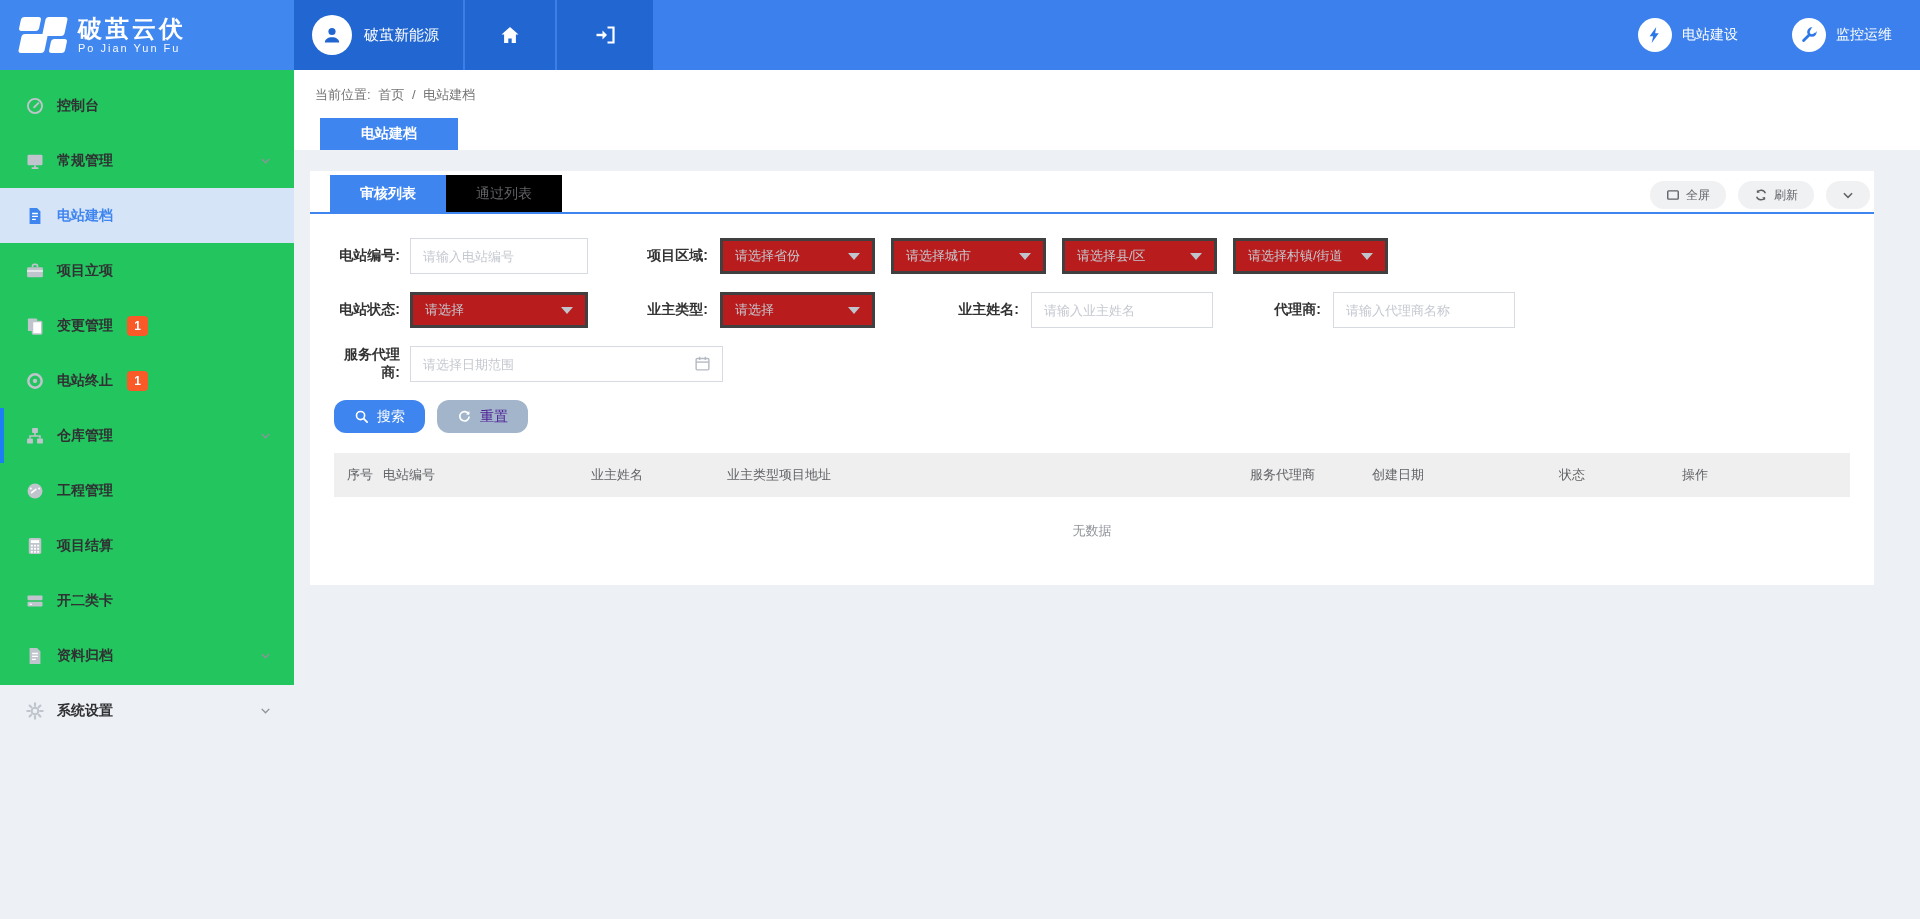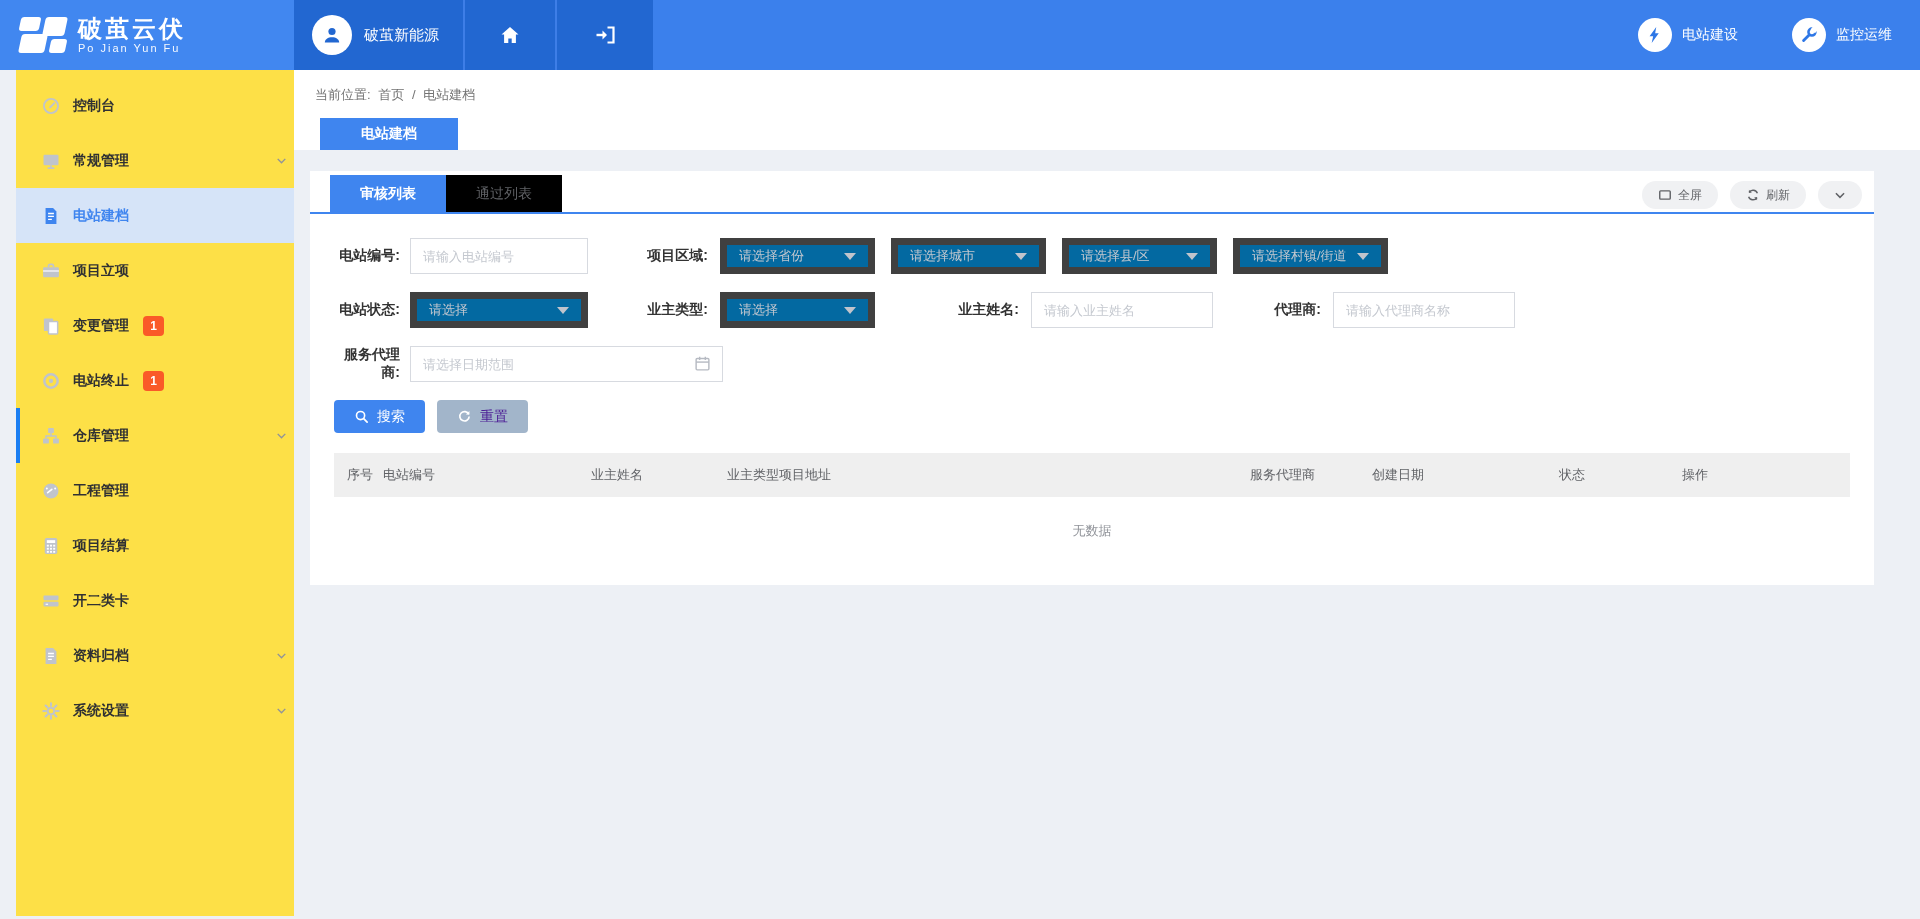--- a/index.html
+++ b/index.html
@@ -25,21 +25,21 @@
   .avatar { width:40px; height:40px; border-radius:50%; background:#fff; display:flex; align-items:center; justify-content:center; margin-right:12px; }
   .company { color:#fff; font-size:15px; }
   .seg-home { width:92px; } .seg-exit { width:98px; }
   .header-fill { flex:1; background:#3B80EC; }
   .header-right { background:#3B80EC; display:flex; align-items:center; gap:54px; padding-right:28px; }
   .mode-item { display:flex; align-items:center; gap:10px; cursor:pointer; }
   .mode-circle { width:34px; height:34px; border-radius:50%; background:#fff; display:flex; align-items:center; justify-content:center; }
   .mode-label { color:#fff; font-size:14px; }
 
   
-  .sidebar { position:absolute; top:70px; left:16px; width:294px; height:846px; background:#fde047; padding-top:8px; }
+  .sidebar { position:absolute; top:70px; left:0; width:294px; height:615px; background:#22c55e; padding-top:8px; }
   .side-item { position:relative; height:55px; display:flex; align-items:center; padding-left:25px; cursor:pointer; }
   .side-item .ico { width:20px; height:20px; margin-right:12px; flex:0 0 20px; }
   .side-item .lbl { font-size:14px; color:#303133; font-weight:bold; }
   .side-item.active { background:#D6E4F8; }
   .side-item.active .lbl { color:#3F85EF; }
   .side-item.indicator::before { content:""; position:absolute; left:0; top:0; width:4px; height:55px; background:#1B7EF2; }
   .badge { margin-left:14px; min-width:21px; height:20px; background:#FA5A28; border-radius:4px; color:#fff;
     font-size:12px; font-weight:bold; display:inline-flex; align-items:center; justify-content:center; padding:0 5px; }
   .chev { position:absolute; right:22px; top:21px; }
 
@@ -49,48 +49,48 @@
   .bc-text { padding:16px 0 0 21px; font-size:13px; color:#737373; }
   .bc-text span { margin-right:4px; }
   .page-tab { position:absolute; left:26px; bottom:0; width:138px; height:32px; background:#3F85EF; color:#fff;
     font-size:14px; font-weight:bold; display:flex; align-items:center; justify-content:center; cursor:pointer; }
 
   .card { position:relative; margin:21px 46px 0 16px; height:414px; background:#fff; }
   .tabs-row { padding:4px 0 0 20px; border-bottom:2px solid #3F85EF; display:flex; }
   .ptab { height:37px; padding:0 30px; display:flex; align-items:center; font-size:14px; cursor:pointer;
     background:#000000; color:#606266; }
   .ptab.active { background:#3F85EF; color:#fff; font-weight:bold; }
-  .tools { position:absolute; top:10px; right:12px; display:flex; gap:12px; }
+  .tools { position:absolute; top:10px; right:4px; display:flex; gap:12px; }
   .pill { height:28px; border-radius:14px; background:#F0F1F3; border:none; display:flex; align-items:center;
     gap:6px; padding:0 16px; font-size:12px; color:#606266; cursor:pointer; font-family:inherit; }
   .pill.sm { padding:0 15px; }
 
   .filter-form { padding:24px 24px 0; }
   .frow { display:flex; align-items:center; margin-bottom:18px; }
   .flabel { font-size:14px; color:#333; font-weight:bold; text-align:right; }
   .w76 { width:76px; padding-right:10px; }
   .ml46 { margin-left:46px; width:86px; padding-right:12px; }
   .ml52 { margin-left:52px; width:88px; padding-right:12px; }
   .ml48 { margin-left:48px; width:72px; padding-right:12px; }
   .tinput { height:36px; border:1px solid #D7DAE0; background:#fff; font-size:13px; color:#333;
     padding:0 12px; outline:none; font-family:inherit; }
   .tinput::placeholder { color:#C4C8CF; }
   .w178 { width:178px; } .w182 { width:182px; }
-  .sel { height:36px; border:7px solid #404040; background:#0369a1; display:flex; align-items:center;
+  .sel { height:36px; border:3px solid #404040; background:#b91c1c; display:flex; align-items:center;
     justify-content:space-between; padding:0 12px; cursor:pointer; }
   .sel .ph { font-size:13px; color:#C4C8CF; }
   .caret { width:0; height:0; border-left:6px solid transparent; border-right:6px solid transparent; border-top:7px solid #C0C4CC; }
   .sel155 { width:155px; margin-right:16px; } .sel155:last-child { margin-right:0; }
   .sel178 { width:178px; }
   .date-wrap { position:relative; width:313px; }
   .date-wrap .tinput { width:313px; padding-right:40px; }
   .cal-icon { position:absolute; right:12px; top:9px; }
 
   .actions { display:flex; gap:12px; margin-top:11px; padding-left:24px; }
-  .btn { height:33px; border:none; border-radius:4px; display:flex; align-items:center; gap:8px;
+  .btn { height:33px; border:none; border-radius:12px; display:flex; align-items:center; gap:8px;
     padding:0 20px; font-size:14px; cursor:pointer; font-family:inherit; }
   .btn-search { background:#3F85EF; color:#fff; }
   .btn-reset { background:#A2B5CA; color:#4c1d95; }
 
   .table-wrap { margin:20px 24px 0; }
   .thead { height:44px; background:#EFEFEF; display:flex; align-items:center; padding-left:13px;
     font-size:13px; color:#606266; }
   .th { flex:0 0 auto; }
   .c0{width:36px;} .c1{width:208px;} .c2{width:98px;} .c3{width:90px;text-align:right;} .c4{width:471px;}
   .c5{width:122px;} .c6{width:187px;} .c7{width:123px;} .c8{flex:1;}

